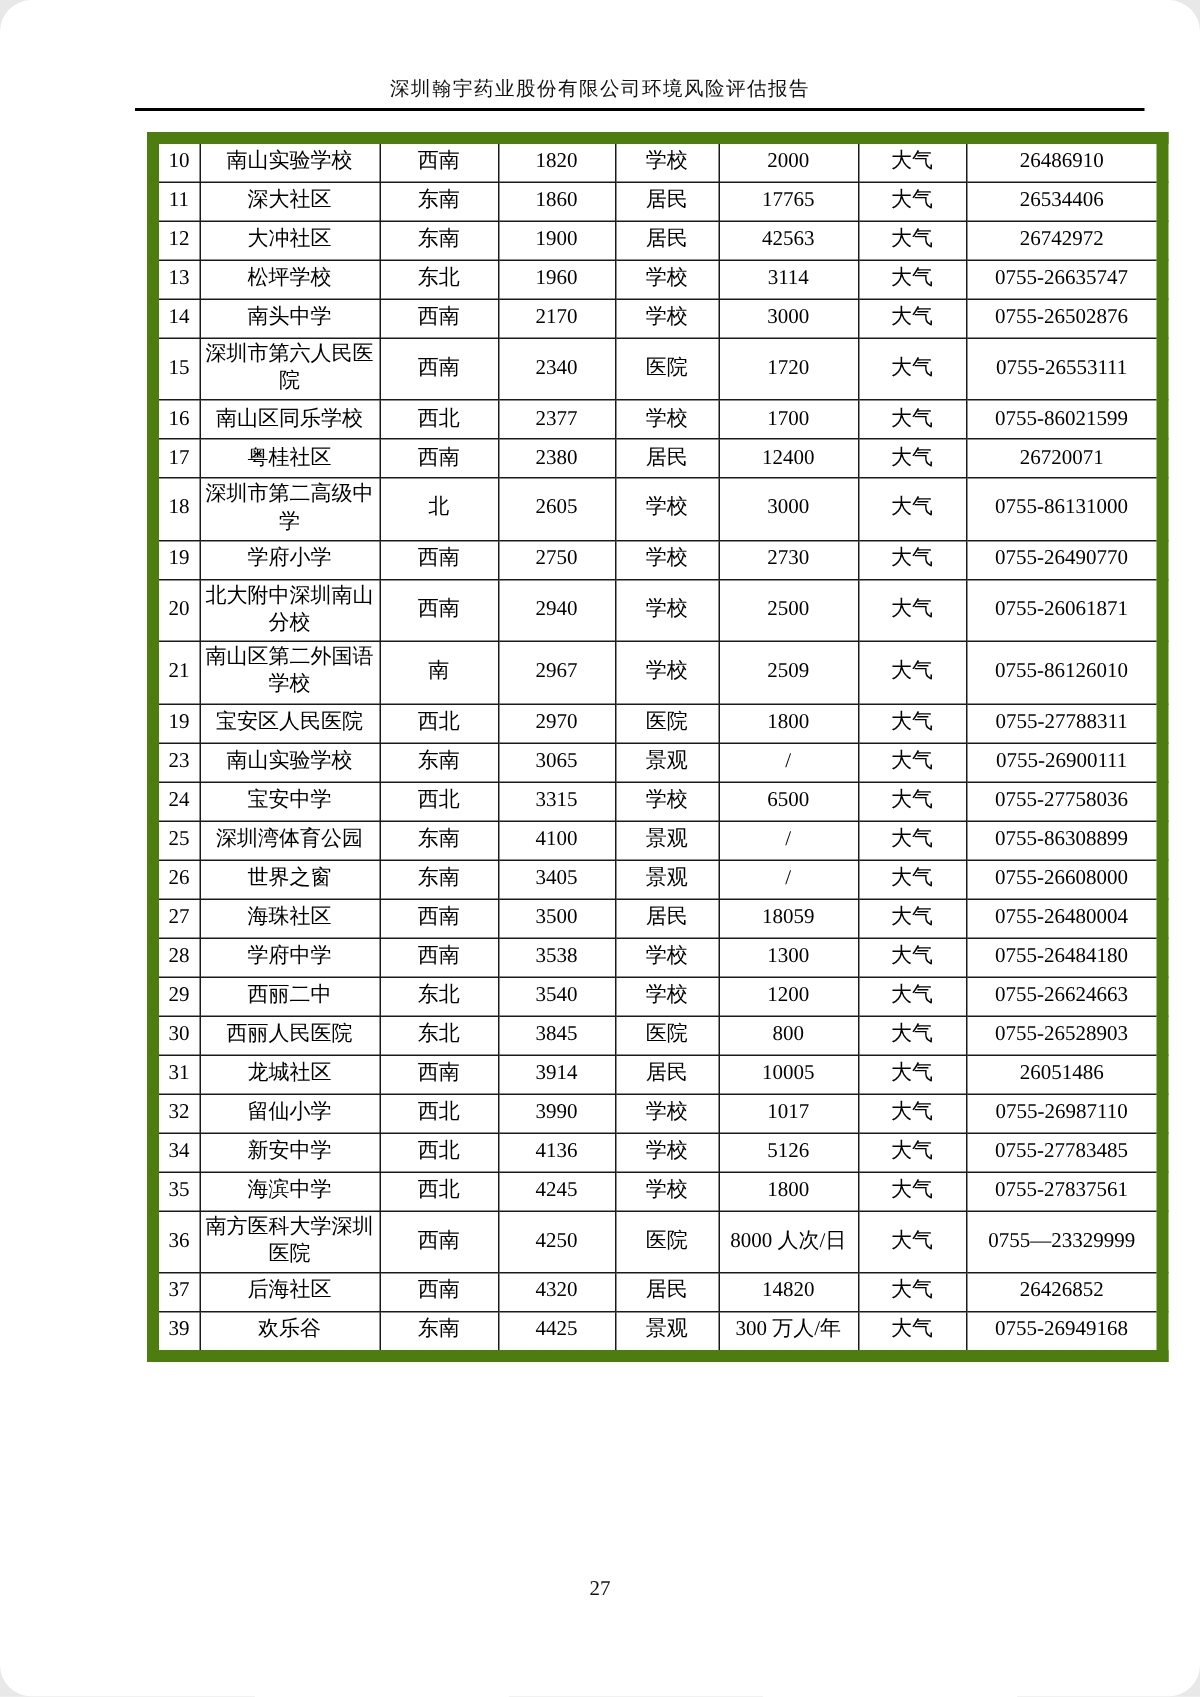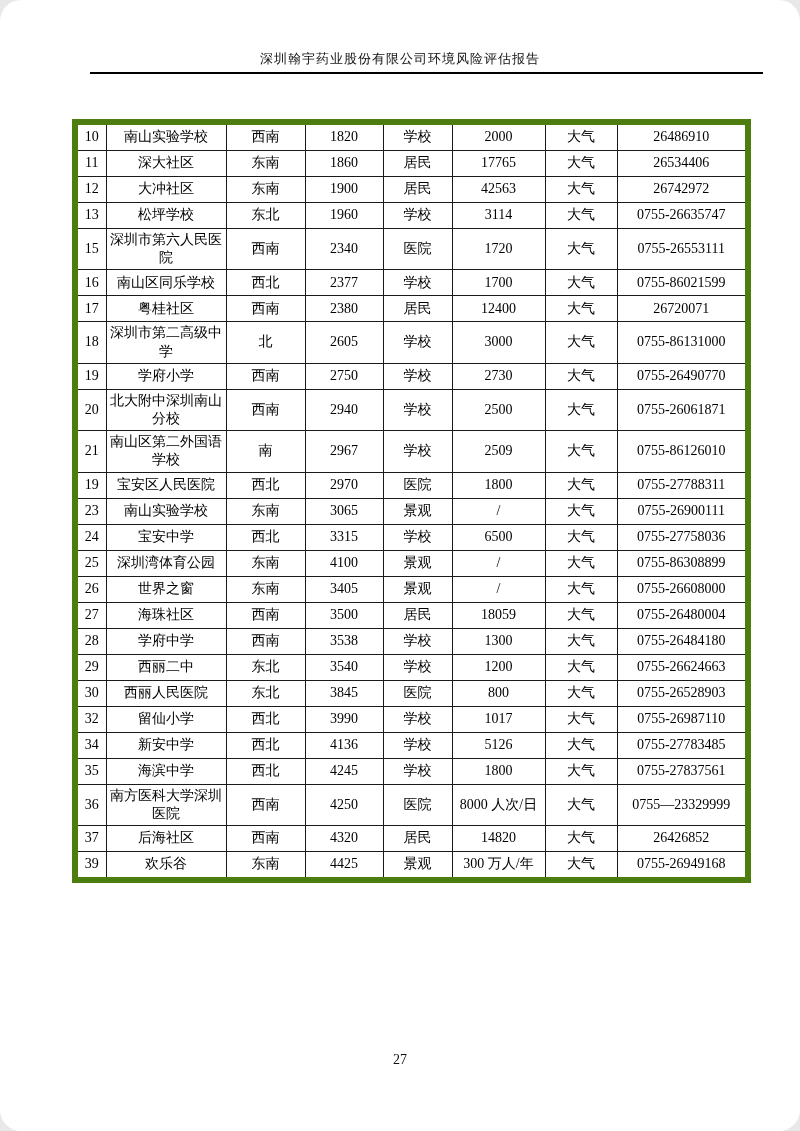--- a/index.html
+++ b/index.html
@@ -22,26 +22,25 @@
     color:#111;
   }
   .header-rule{
     position:absolute;
     top:72px;left:90px;width:673px;
     border-top:2px solid #000;
     height:0;
   }
   table.receptors{
     position:absolute;
-    top:88px;left:72px;
+    top:88px;left:98px;
     width:673px;
     border-collapse:collapse;
     table-layout:fixed;
-    border:6px solid #4d7c0f;
-    margin-top:31px;
+    border:8px solid #4d7c0f;
   }
   table.receptors td{
     border:1.5px solid #1a1a1a;
     text-align:center;
     vertical-align:middle;
     font-size:14px;
     line-height:1.3;
     padding:2px 3px;
     height:21px;
     word-break:break-all;
@@ -120,20 +119,30 @@
           <td class="c0">13</td>
           <td class="c1">松坪学校</td>
           <td class="c2">东北</td>
           <td class="c3">1960</td>
           <td class="c4">学校</td>
           <td class="c5">3114</td>
           <td class="c6">大气</td>
           <td class="c7">0755-26635747</td>
         </tr>
         <tr>
+          <td class="c0">14</td>
+          <td class="c1">南头中学</td>
+          <td class="c2">西南</td>
+          <td class="c3">2170</td>
+          <td class="c4">学校</td>
+          <td class="c5">3000</td>
+          <td class="c6">大气</td>
+          <td class="c7">0755-26502876</td>
+        </tr>
+        <tr>
           <td class="c0">15</td>
           <td class="c1">深圳市第六人民医院</td>
           <td class="c2">西南</td>
           <td class="c3">2340</td>
           <td class="c4">医院</td>
           <td class="c5">1720</td>
           <td class="c6">大气</td>
           <td class="c7">0755-26553111</td>
         </tr>
         <tr>
@@ -280,20 +289,30 @@
           <td class="c0">30</td>
           <td class="c1">西丽人民医院</td>
           <td class="c2">东北</td>
           <td class="c3">3845</td>
           <td class="c4">医院</td>
           <td class="c5">800</td>
           <td class="c6">大气</td>
           <td class="c7">0755-26528903</td>
         </tr>
         <tr>
+          <td class="c0">31</td>
+          <td class="c1">龙城社区</td>
+          <td class="c2">西南</td>
+          <td class="c3">3914</td>
+          <td class="c4">居民</td>
+          <td class="c5">10005</td>
+          <td class="c6">大气</td>
+          <td class="c7">26051486</td>
+        </tr>
+        <tr>
           <td class="c0">32</td>
           <td class="c1">留仙小学</td>
           <td class="c2">西北</td>
           <td class="c3">3990</td>
           <td class="c4">学校</td>
           <td class="c5">1017</td>
           <td class="c6">大气</td>
           <td class="c7">0755-26987110</td>
         </tr>
         <tr>

